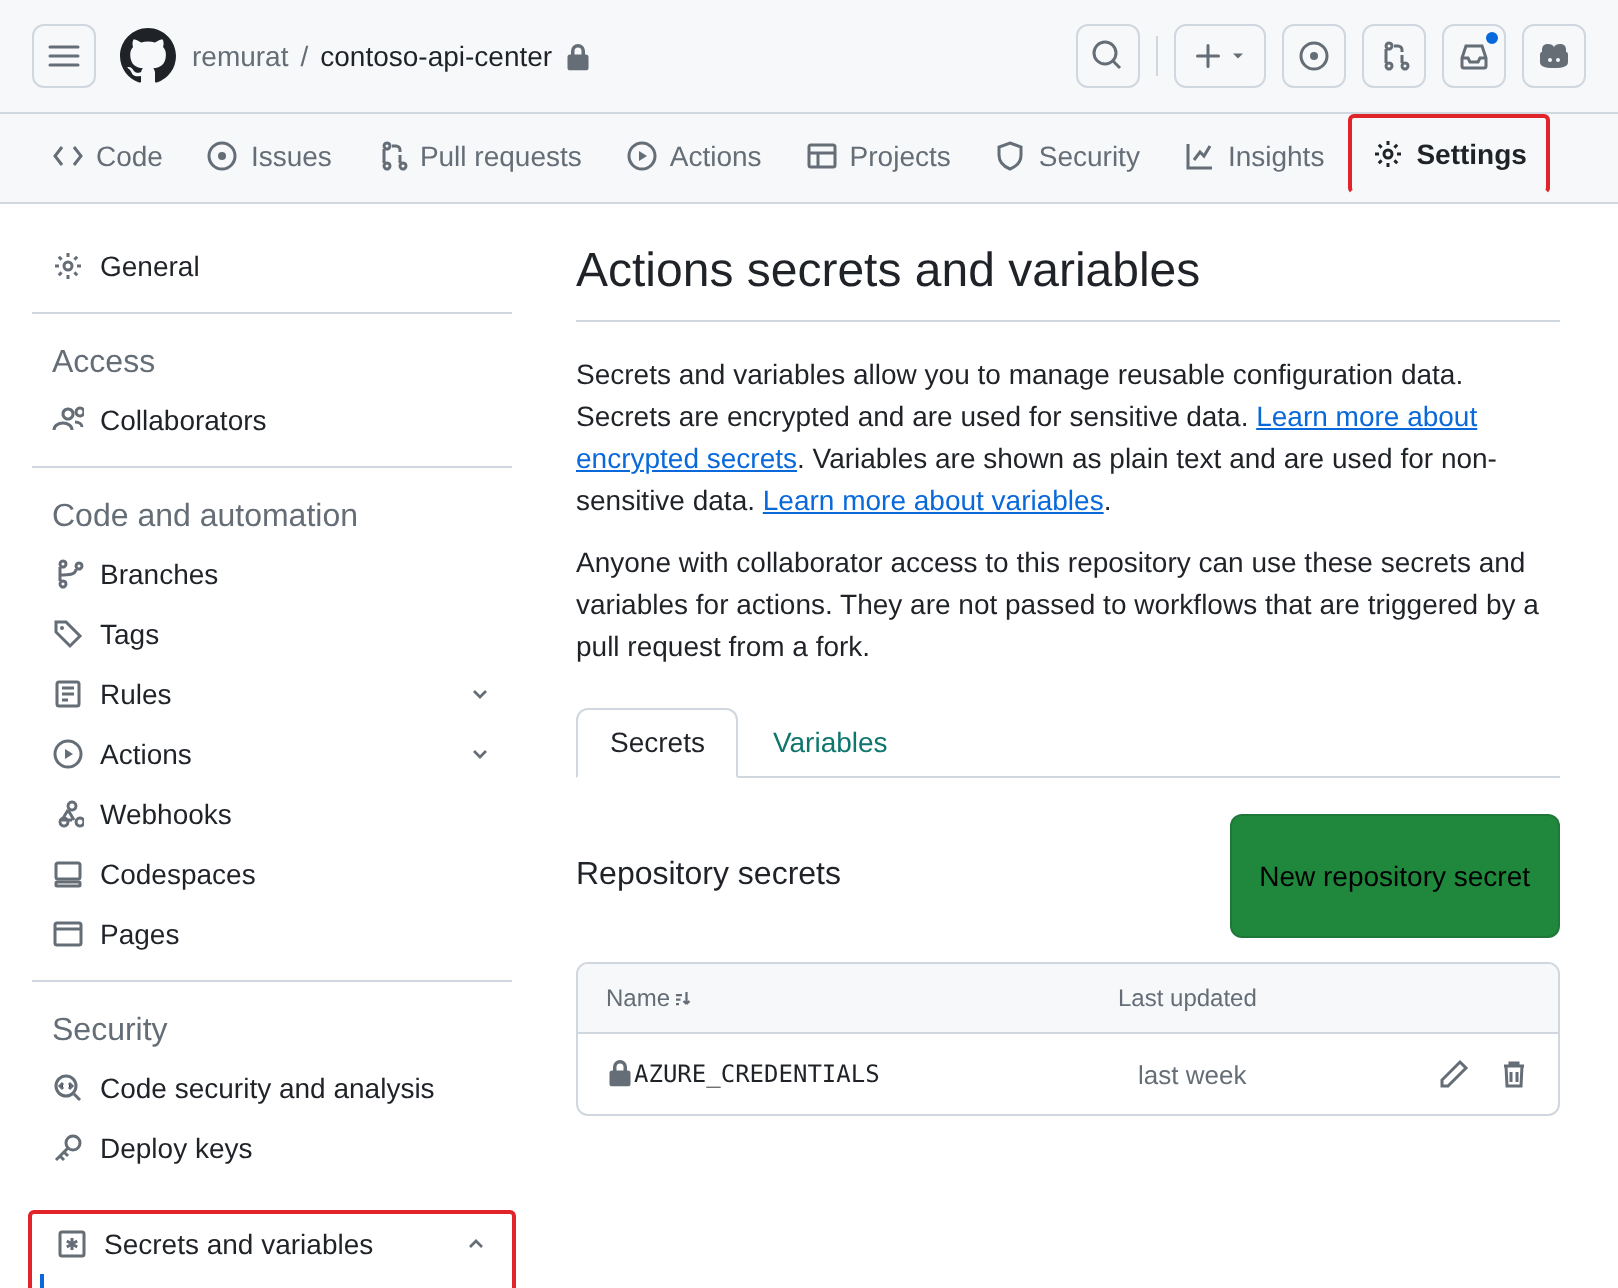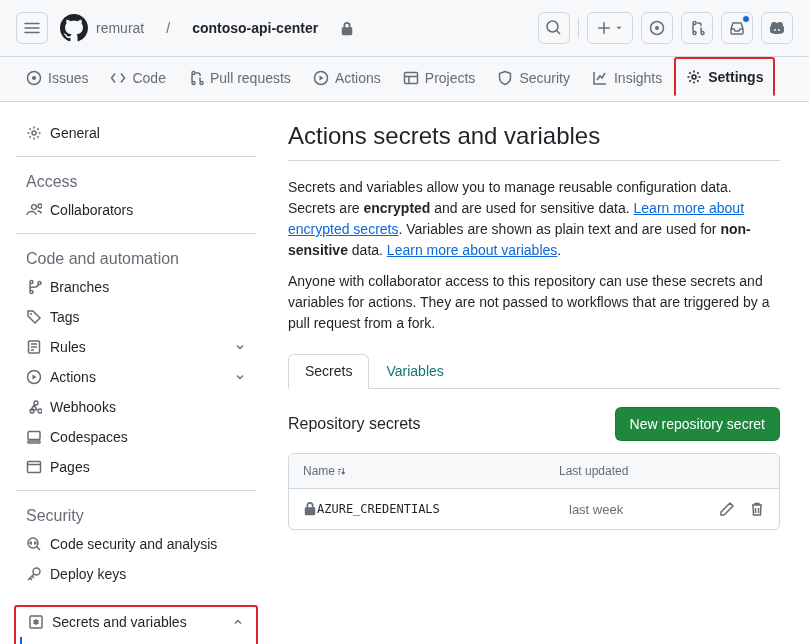--- a/index.html
+++ b/index.html
@@ -2,24 +2,24 @@
 <html><head>
 <meta charset="utf-8">
 <style>
 * { box-sizing: border-box; margin: 0; padding: 0; }
 body { font-family: -apple-system, BlinkMacSystemFont, "Segoe UI", Helvetica, Arial, sans-serif; font-size: 14px; color: #1f2328; background: #fff; }
 a { text-decoration: none; }
 
 .topbar { display: flex; align-items: center; padding: 12px 16px; background: #f6f8fa; border-bottom: 1px solid #d0d7de; }
 .menu-btn { width: 32px; height: 32px; border: 1px solid #d0d7de; border-radius: 6px; display: flex; align-items: center; justify-content: center; background: #f6f8fa; cursor: pointer; }
 .logo { margin: 0 8px 0 12px; display: flex; align-items: center; }
-.breadcrumb { display: flex; align-items: flex-end; gap: 22px; font-size: 14px; }
+.breadcrumb { display: flex; align-items: flex-end; gap: 6px; font-size: 14px; }
 .breadcrumb .owner { color: #656d76; cursor: pointer; }
 .breadcrumb .sep { color: #656d76; }
-.breadcrumb .repo { color: #1f2328; font-weight: 700; cursor: pointer; }
+.breadcrumb .repo { color: #1f2328; font-weight: 400; cursor: pointer; }
 .lock-sm { color: #656d76; }
 .topbar-right { margin-left: auto; display: flex; align-items: center; gap: 8px; }
 .icon-btn { width: 32px; height: 32px; border: 1px solid #d0d7de; border-radius: 6px; display: flex; align-items: center; justify-content: center; background: #f6f8fa; cursor: pointer; color: #656d76; position: relative; }
 .icon-btn.wide { width: auto; padding: 0 8px; gap: 2px; }
 .divider-sm { width: 1px; height: 20px; background: #d0d7de; }
 .dot-badge { position: absolute; top: 2px; right: 2px; width: 8px; height: 8px; background: #0969da; border-radius: 50%; border: 1px solid #f6f8fa; }
 
 .repo-nav { display: flex; align-items: center; padding: 0 16px; background: #f6f8fa; border-bottom: 1px solid #d0d7de; gap: 2px; }
 .repo-nav .tab { display: flex; align-items: center; gap: 6px; padding: 10px 10px; color: #656d76; cursor: pointer; font-size: 14px; border-bottom: 2px solid transparent; position: relative; }
 .repo-nav .tab.selected { color: #1f2328; font-weight: 700; }
@@ -30,30 +30,30 @@
 .side-item { display: flex; align-items: center; gap: 8px; padding: 7px 10px; color: #1f2328; cursor: pointer; border-radius: 6px; font-size: 14px; }
 .side-item .chev { margin-left: auto; color: #656d76; }
 .side-sub { font-size: 14px; padding: 6px 10px 6px 34px; color: #1f2328; cursor: pointer; border-left: 2px solid #0969da; margin-left: 2px; }
 .side-divider { height: 1px; background: #d0d7de; margin: 8px 0; }
 .side-heading { font-size: 16px; color: #656d76; padding: 8px 10px 4px; }
 .highlight-box { border: 2px solid #e1242a; border-radius: 3px; margin: 16px -2px -2px -2px; padding: 0 2px 2px; }
 
 .main { flex: 1; padding: 20px 24px; max-width: 540px; }
 .page-title { font-size: 24px; font-weight: 400; padding-bottom: 10px; border-bottom: 1px solid #d0d7de; margin-bottom: 16px; }
 .desc { font-size: 14px; color: #1f2328; line-height: 1.5; margin-bottom: 10px; }
-.desc b { font-weight: 700; }
+.desc b { font-weight: 400; }
 .desc a { color: #0969da; text-decoration: underline; cursor: pointer; }
 
 .sv-tabs { display: flex; border-bottom: 1px solid #d0d7de; margin: 20px 0 18px; }
 .sv-tab { padding: 8px 16px; font-size: 14px; cursor: pointer; color: #0f766e; border: 1px solid transparent; border-radius: 6px 6px 0 0; }
 .sv-tab.active { color: #1f2328; border-color: #d0d7de; border-bottom-color: #fff; background: #fff; margin-bottom: -1px; }
 
 .section-head { display: flex; align-items: center; justify-content: space-between; margin-bottom: 12px; }
 .section-head h2 { font-size: 16px; font-weight: 400; }
-.btn-green { background: #1f883d; color: #ffffff; border: 1px solid rgba(31,35,40,.15); border-radius: 6px; padding: 8px 14px; font-size: 14px; font-weight: 500; cursor: pointer; }
+.btn-green { background: #1f883d; color: #000000; border: 1px solid rgba(31,35,40,.15); border-radius: 6px; padding: 22px 14px; font-size: 14px; font-weight: 500; cursor: pointer; }
 
 .table-box { border: 1px solid #d0d7de; border-radius: 6px; overflow: hidden; }
 .table-header { display: flex; align-items: center; background: #f6f8fa; padding: 10px 14px; font-size: 12px; color: #656d76; border-bottom: 1px solid #d0d7de; }
 .th-name { display: flex; align-items: center; gap: 0; flex: 1; }
 .th-updated { width: 150px; }
 .table-row { display: flex; align-items: center; padding: 12px 14px; font-size: 13px; }
 .td-name { flex: 1; display: flex; align-items: center; gap: 0; font-family: ui-monospace, monospace; font-size: 12px; }
 .td-updated { width: 150px; color: #656d76; font-size: 13px; }
 .td-actions { display: flex; gap: 14px; color: #656d76; }
 .td-actions span { cursor: pointer; }
@@ -120,30 +120,30 @@
       <svg width="16" height="16" viewBox="0 0 16 16">
           <path fill="#656d76" d="M5 2c-2 0-3 1-3 3v1c-1 0-1 1-1 2v3c0 2 2 3 7 3s7-1 7-3V8c0-1 0-2-1-2V5c0-2-1-3-3-3-1.5 0-2.5.5-3 1.5C7.5 2.5 6.5 2 5 2zm1 7a1 1 0 110 2 1 1 0 010-2zm4 0a1 1 0 110 2 1 1 0 010-2z"></path>
         </svg>
     </div>
   </div>
 </div>
 
 <div class="repo-nav">
   <div class="tab">
     <svg width="16" height="16" viewBox="0 0 16 16">
+        <path fill="none" stroke="#656d76" stroke-width="1.5" d="M5 3.5L1.5 8 5 12.5m6-9L14.5 8 11 12.5"></path>
+      </svg>
+    <span>Code</span>
+  </div>
+  <div class="tab">
+    <svg width="16" height="16" viewBox="0 0 16 16">
         <circle cx="8" cy="8" r="6.5" fill="none" stroke="#656d76" stroke-width="1.5"></circle>
         <circle cx="8" cy="8" r="2" fill="#656d76"></circle>
       </svg>
     <span>Issues</span>
-  </div>
-  <div class="tab">
-    <svg width="16" height="16" viewBox="0 0 16 16">
-        <path fill="none" stroke="#656d76" stroke-width="1.5" d="M5 3.5L1.5 8 5 12.5m6-9L14.5 8 11 12.5"></path>
-      </svg>
-    <span>Code</span>
   </div>
   <div class="tab">
     <svg width="16" height="16" viewBox="0 0 16 16">
         <path fill="none" stroke="#656d76" stroke-width="1.5" d="M4 4.5v7m8-4v4M4 3a1.5 1.5 0 100-.001M4 13a1.5 1.5 0 100-.001M12 13a1.5 1.5 0 100-.001M8 3h2a2 2 0 012 2v1"></path>
       </svg>
     <span>Pull requests</span>
   </div>
   <div class="tab">
     <svg width="16" height="16" viewBox="0 0 16 16">
         <circle cx="8" cy="8" r="6.5" fill="none" stroke="#656d76" stroke-width="1.5"></circle>

